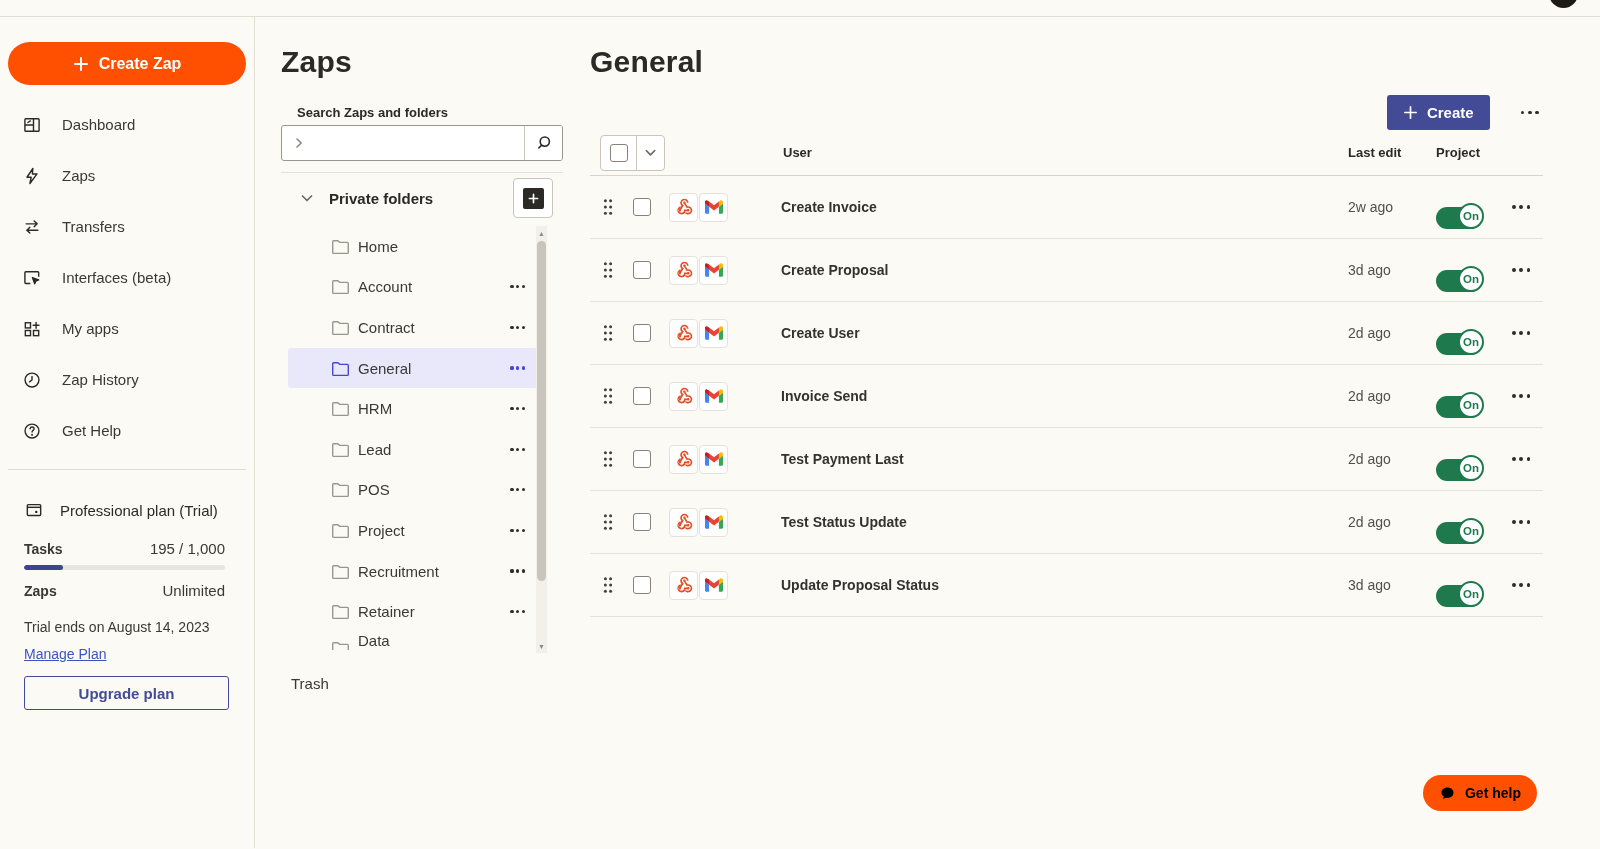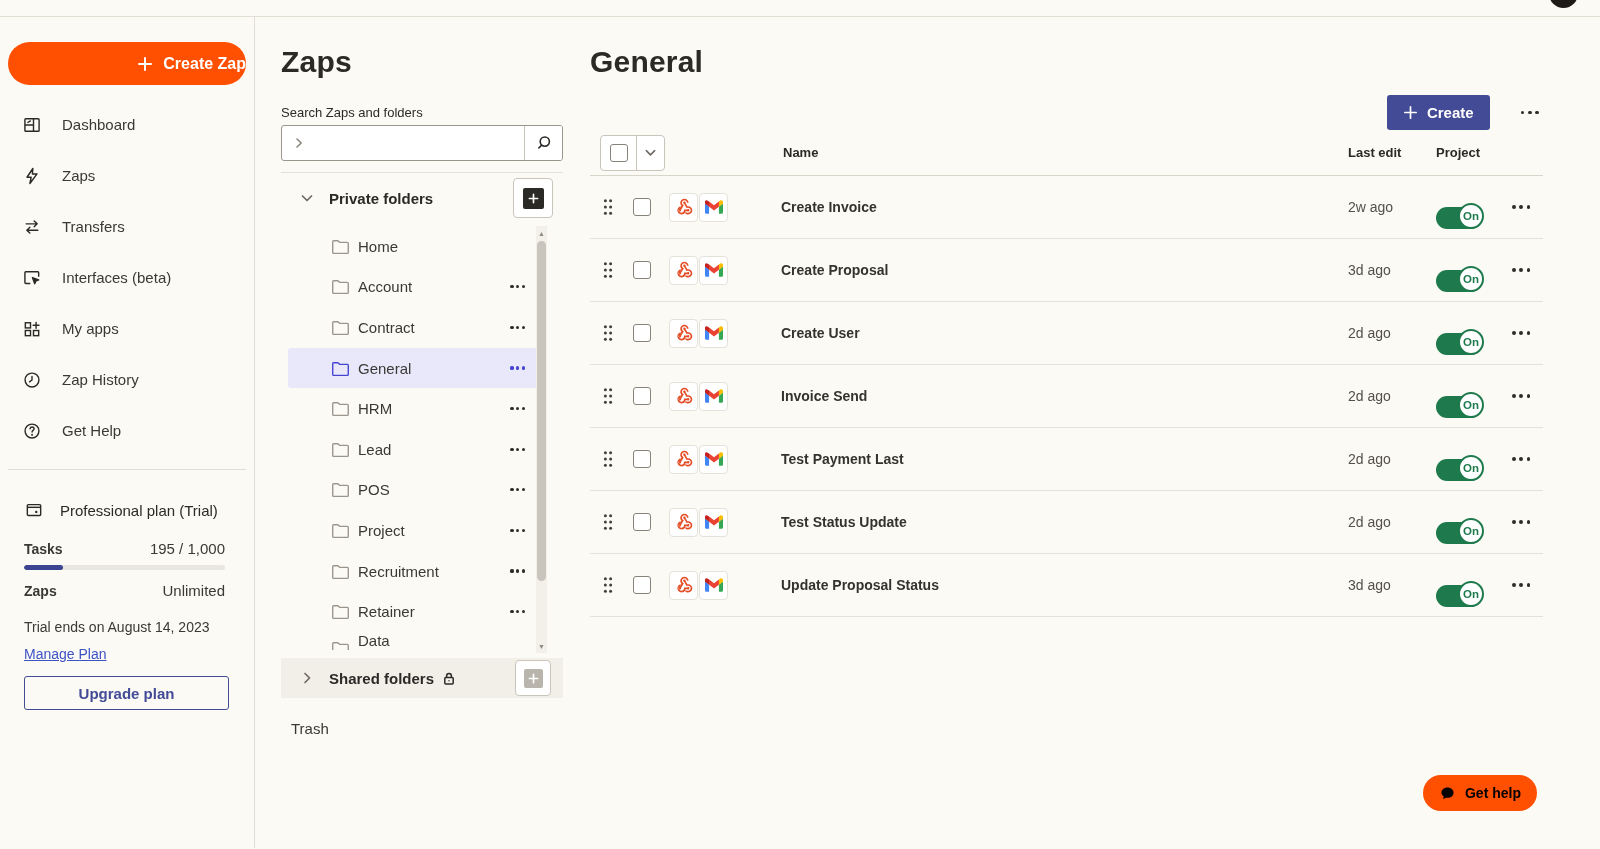--- a/index.html
+++ b/index.html
@@ -20,21 +20,21 @@
   *{margin:0;padding:0;box-sizing:border-box;}
   html,body{width:1600px;height:849px;overflow:hidden;}
   body{font-family:"Liberation Sans","DejaVu Sans",sans-serif;background:var(--bg);color:var(--ink);}
   svg{display:block;}
   .topbar{position:relative;height:17px;border-bottom:1px solid var(--border);}
   .avatar{position:absolute;right:22px;top:-21px;width:29px;height:29px;border-radius:50%;background:#1E1A18;}
   .app{display:flex;height:831px;}
 
   
   .sidebar{width:255px;border-right:1px solid var(--border);padding-top:25px;flex-shrink:0;}
-  .create-zap{display:flex;align-items:center;justify-content:flex-end;gap:10px;margin:0 8px;width:238px;height:43px;
+  .create-zap{display:flex;align-items:center;justify-content:center;gap:10px;margin:0 8px;width:238px;height:43px;
     background:var(--orange);color:#fff;border:none;border-radius:22px;font-size:16px;font-weight:700;cursor:pointer;
     font-family:inherit;}
   .nav{margin-top:14px;}
   .nav-item{display:flex;align-items:center;gap:20px;height:51px;padding-left:22px;font-size:15px;color:var(--text);cursor:pointer;}
   .nav-item .ic{width:20px;height:20px;}
   .sb-divider{height:1px;background:var(--border);margin:13px 8px 0 8px;}
   .plan{padding:30px 24px 0 24px;}
   .plan-head{display:flex;align-items:center;gap:16px;font-size:15px;color:var(--ink);margin-bottom:20px;}
   .plan-row{display:flex;justify-content:space-between;align-items:baseline;width:201px;}
   .plan-key{font-size:14px;font-weight:700;color:var(--text);}
@@ -42,21 +42,21 @@
   .bar{width:201px;height:5px;border-radius:3px;background:#E9E6DF;margin:8px 0 12px 0;position:relative;overflow:hidden;}
   .bar-fill{position:absolute;left:0;top:0;bottom:0;border-radius:3px;background:#3D4592;}
   .trial{font-size:14px;color:var(--text);margin-top:20px;}
   .manage{display:inline-block;font-size:14px;color:var(--link);text-decoration:underline;margin-top:11px;cursor:pointer;}
   .upgrade{display:block;margin-top:13px;width:205px;height:34px;background:transparent;border:1px solid var(--indigo);
     border-radius:3px;color:var(--indigo);font-size:15px;font-weight:700;font-family:inherit;cursor:pointer;}
 
   
   .fpanel{width:308px;padding:28px 0 0 26px;flex-shrink:0;position:relative;}
   .fpanel h1,.main h1{font-size:30px;font-weight:700;color:var(--ink);letter-spacing:.2px;}
-  .search-label{display:block;font-size:13px;font-weight:400;color:var(--ink);margin-top:26px;}
+  .search-label{display:block;font-size:13px;font-weight:700;color:var(--ink);margin-top:26px;margin-left:16px;}
   .searchbox{display:flex;margin-top:5px;width:282px;height:36px;background:#fff;border:1px solid var(--input-border);border-radius:3px;overflow:hidden;}
   .searchbox .lead{width:34px;display:flex;align-items:center;justify-content:center;color:#8B867D;}
   .searchbox input{flex:1;border:none;outline:none;background:transparent;font-family:inherit;font-size:14px;color:var(--ink);}
   .search-btn{width:38px;border:none;border-left:1px solid #C9C5BB;background:#fff;display:flex;align-items:center;justify-content:center;cursor:pointer;}
   .panel-divider{width:282px;height:1px;background:#E5E1D7;margin-top:11px;}
   .section-head{display:flex;align-items:center;height:40px;width:282px;margin-top:5px;}
   .section-head .chev{width:14px;height:14px;margin-left:19px;color:#6F6B63;}
   .section-head .lbl{font-size:15px;font-weight:700;color:var(--ink);margin-left:15px;display:flex;align-items:center;gap:8px;}
   .add-btn{margin-left:auto;margin-right:10px;width:40px;height:40px;background:#fff;border:1px solid #C9C5BB;border-radius:4px;
     display:flex;align-items:center;justify-content:center;cursor:pointer;}
@@ -426,44 +426,20 @@
             </button>
           </div>
         </div>
       <div class="scrollbar">
         <span class="scroll-arrow" style="top:0">▲</span>
         <span class="scroll-thumb"></span>
         <span class="scroll-arrow" style="bottom:0">▼</span>
       </div>
     </div>
 
-    <div class="section-head shared">
-      <span class="chev">
-          <svg width="14" height="14" viewBox="0 0 14 14" fill="none" stroke="#6F6B63" stroke-width="1.7" stroke-linecap="round" stroke-linejoin="round">
-            <path d="M5 2.5 9.5 7 5 11.5"></path>
-          </svg>
-        </span>
-      <span class="lbl">
-          <span>Shared folders</span>
-        <span>
-            <svg width="14" height="15" viewBox="0 0 14 15" fill="none" stroke="#2B2A27" stroke-width="1.5">
-              <rect x="2.8" y="6.5" width="8.4" height="6.5" rx="1"></rect>
-              <path d="M4.6 6.5V4.9a2.4 2.4 0 0 1 4.8 0v1.6"></path>
-              <circle cx="7" cy="9.7" r=".7" fill="#2B2A27" stroke="none"></circle>
-            </svg>
-          </span>
-      </span>
-      <button class="add-btn disabled" style="width:36px;height:36px;margin-right:12px;">
-          <span class="sq" style="width:19px;height:19px;">
-            <svg width="11" height="11" viewBox="0 0 12 12">
-              <path d="M6 1.5v9M1.5 6h9" stroke="#fff" stroke-width="1.8" stroke-linecap="round"></path>
-            </svg>
-          </span>
-        </button>
-    </div>
 
     <div class="trash">Trash</div>
   </div>
 
   <div class="main">
     <h1>General</h1>
 
     <div class="main-toolbar">
       <button class="create-btn">
         <span>
@@ -484,21 +460,21 @@
       <div class="select-btn">
         <span class="cell cb-cell">
             <span class="checkbox"></span>
           </span>
         <span class="cell dd-cell">
             <svg width="13" height="13" viewBox="0 0 14 14" fill="none" stroke="#6F6B63" stroke-width="1.7" stroke-linecap="round" stroke-linejoin="round">
               <path d="M2.5 5 7 9.5 11.5 5"></path>
             </svg>
           </span>
       </div>
-      <span class="col-name">Name</span>
+      <span class="col-name">User</span>
       <span class="col-edit">Last edit</span>
       <span class="col-run">Project</span>
       <span class="col-menu"></span>
     </div>
 
     <div>
 
         <div class="zap-row">
           <span class="handle">
             <svg width="12" height="18" viewBox="0 0 12 18" fill="#41403D">

